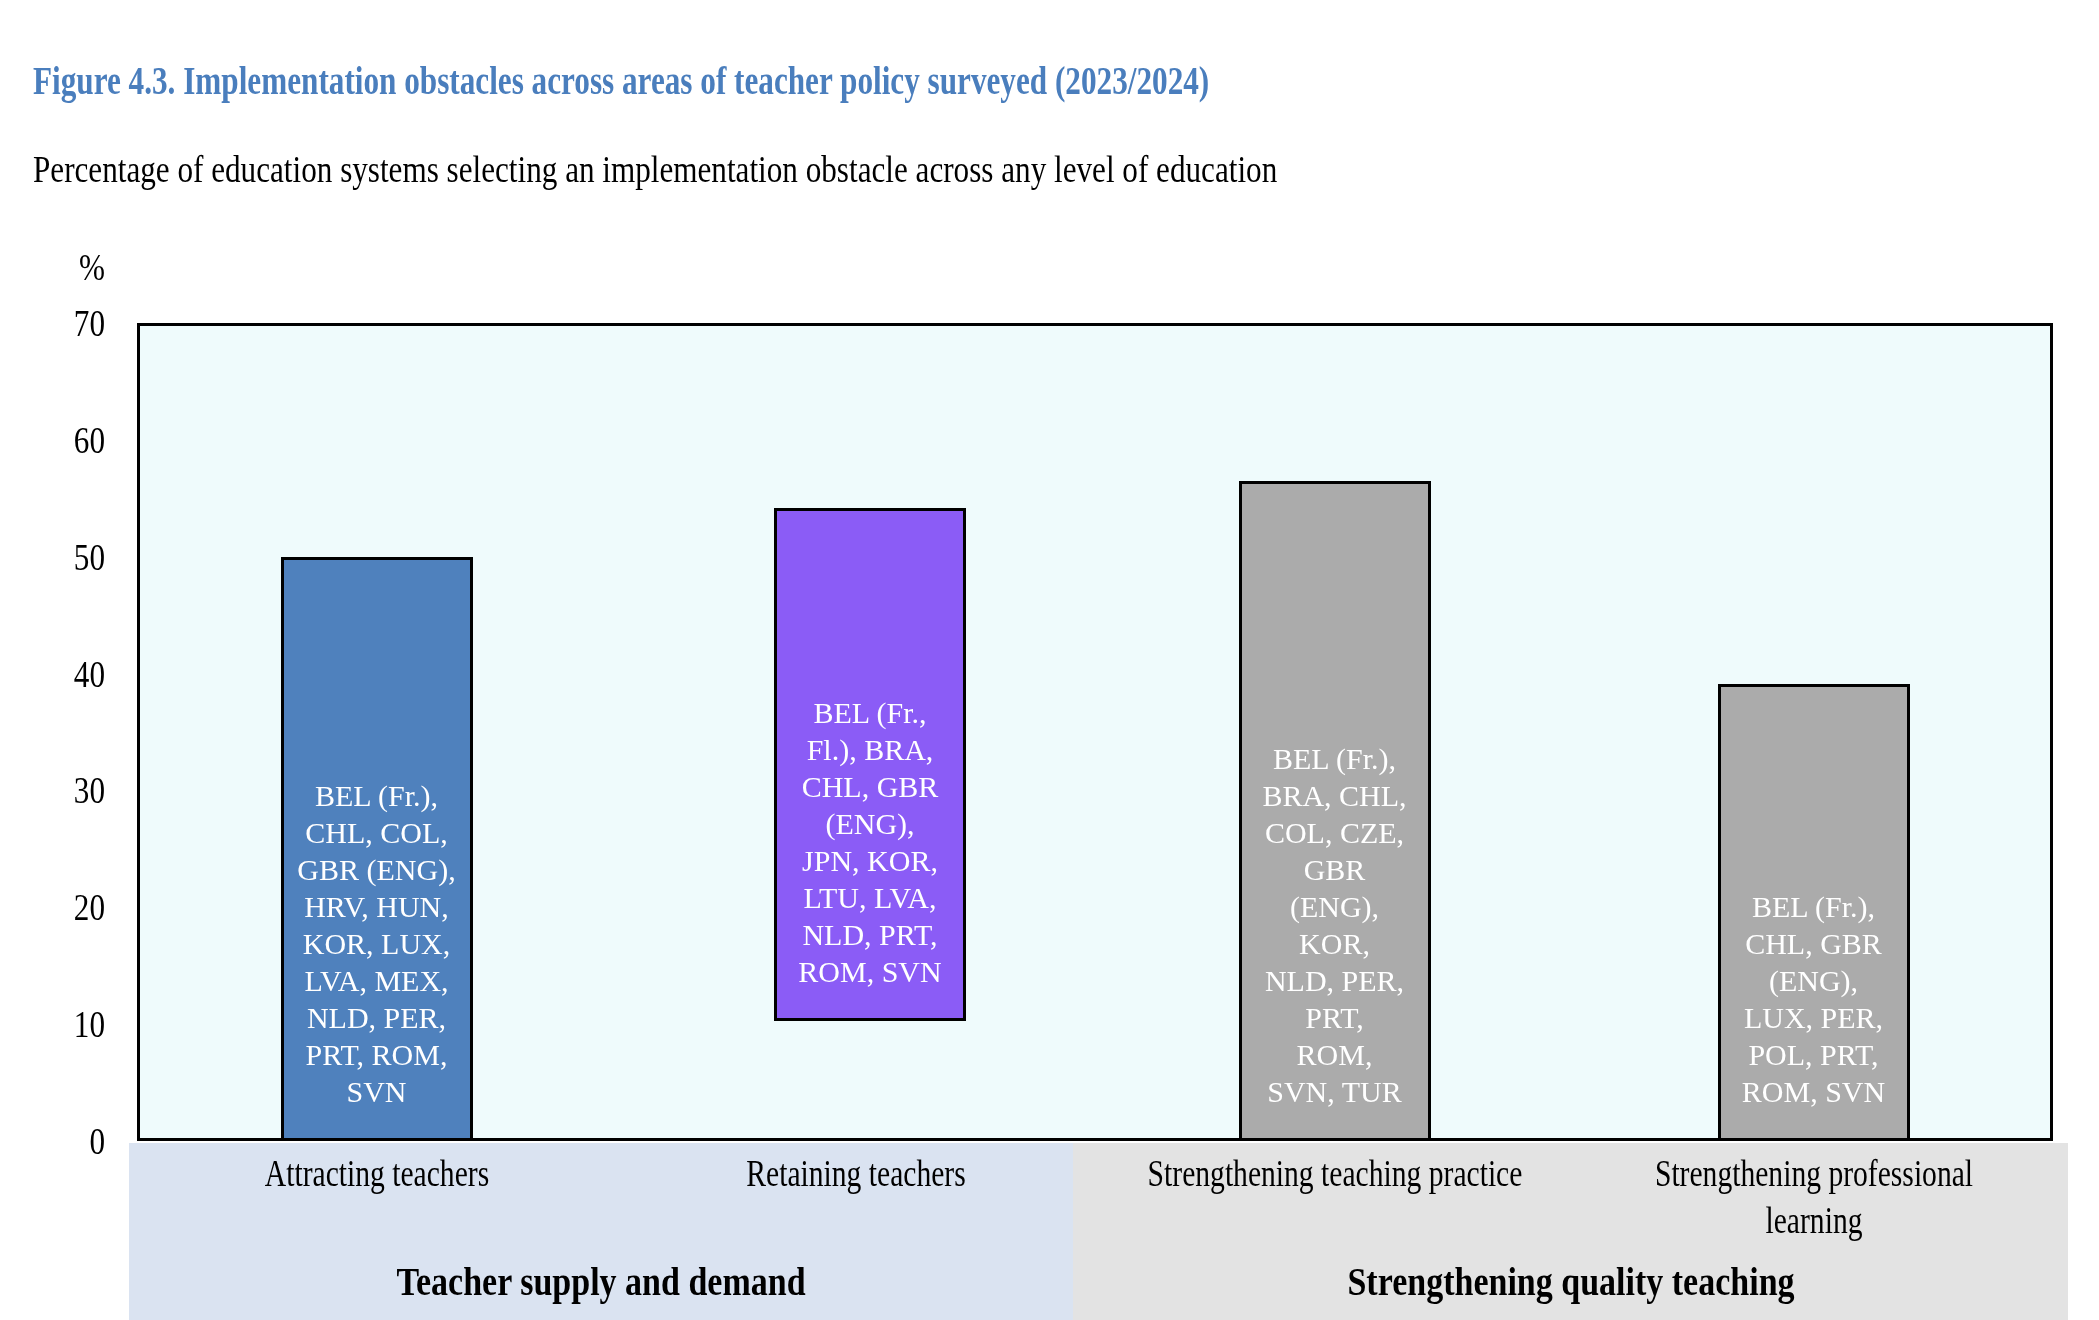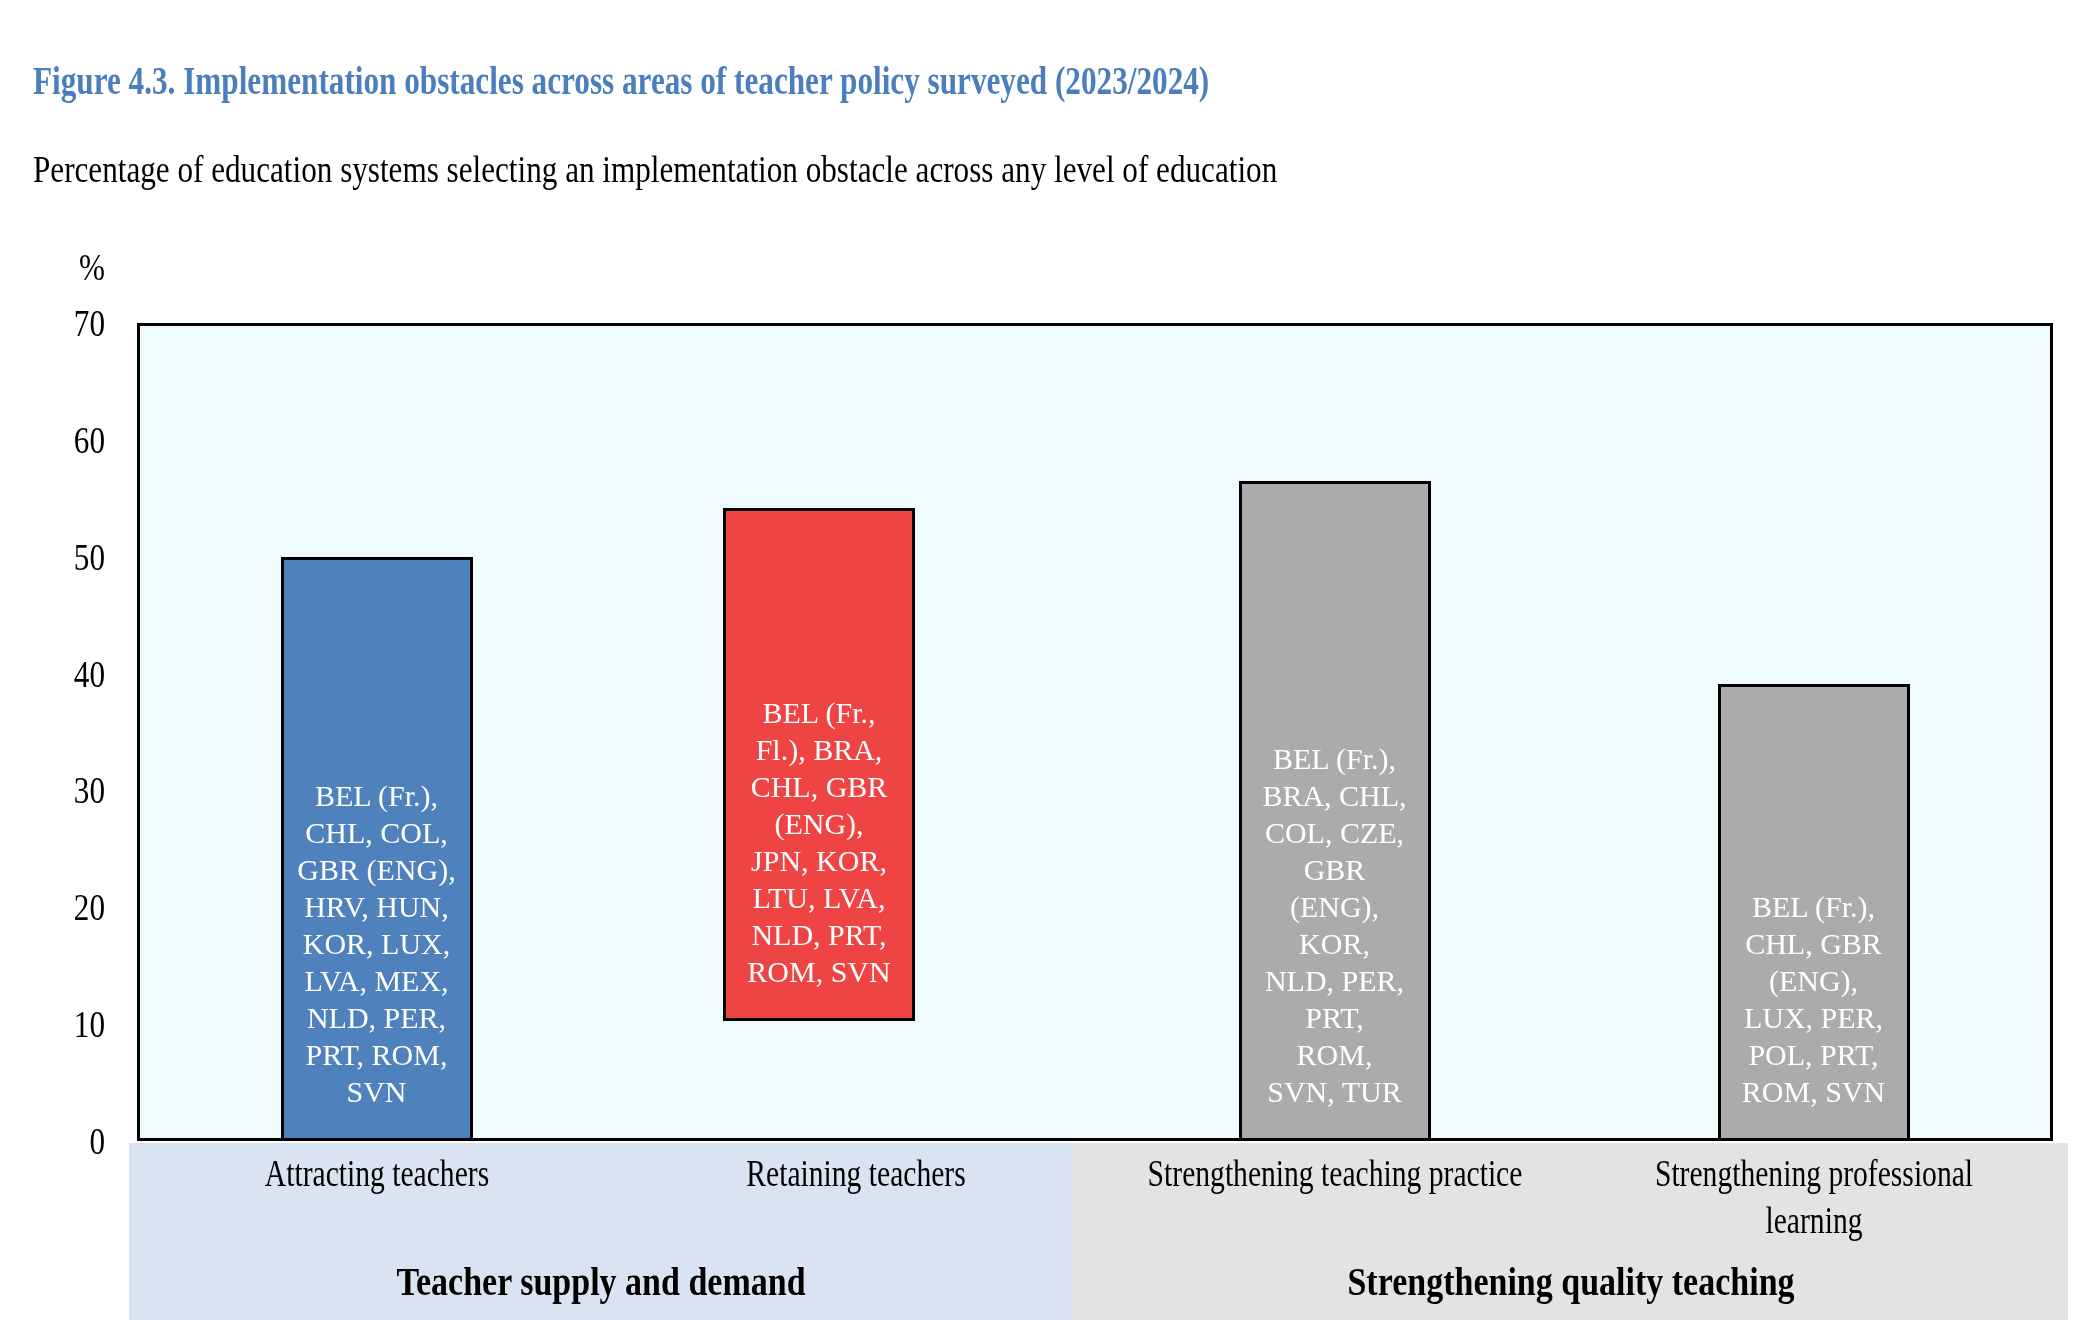--- a/index.html
+++ b/index.html
@@ -101,21 +101,21 @@
         <div class="bar-systems">BEL (Fr.),
 CHL, COL,
 GBR (ENG),
 HRV, HUN,
 KOR, LUX,
 LVA, MEX,
 NLD, PER,
 PRT, ROM,
 SVN</div>
       </div>
-      <div class="bar" style="left: 723px; top: 459.634px; height: 513px; background: #ef4444;">
+      <div class="bar" style="left: 774px; top: 459.634px; height: 513px; background: #8b5cf6;">
         <div class="bar-systems">BEL (Fr.,
 Fl.), BRA,
 CHL, GBR
 (ENG),
 JPN, KOR,
 LTU, LVA,
 NLD, PRT,
 ROM, SVN</div>
       </div>
       <div class="bar" style="left: 1238.5px; top: 432.757px; height: 660.243px; background: rgb(171, 171, 171);">

